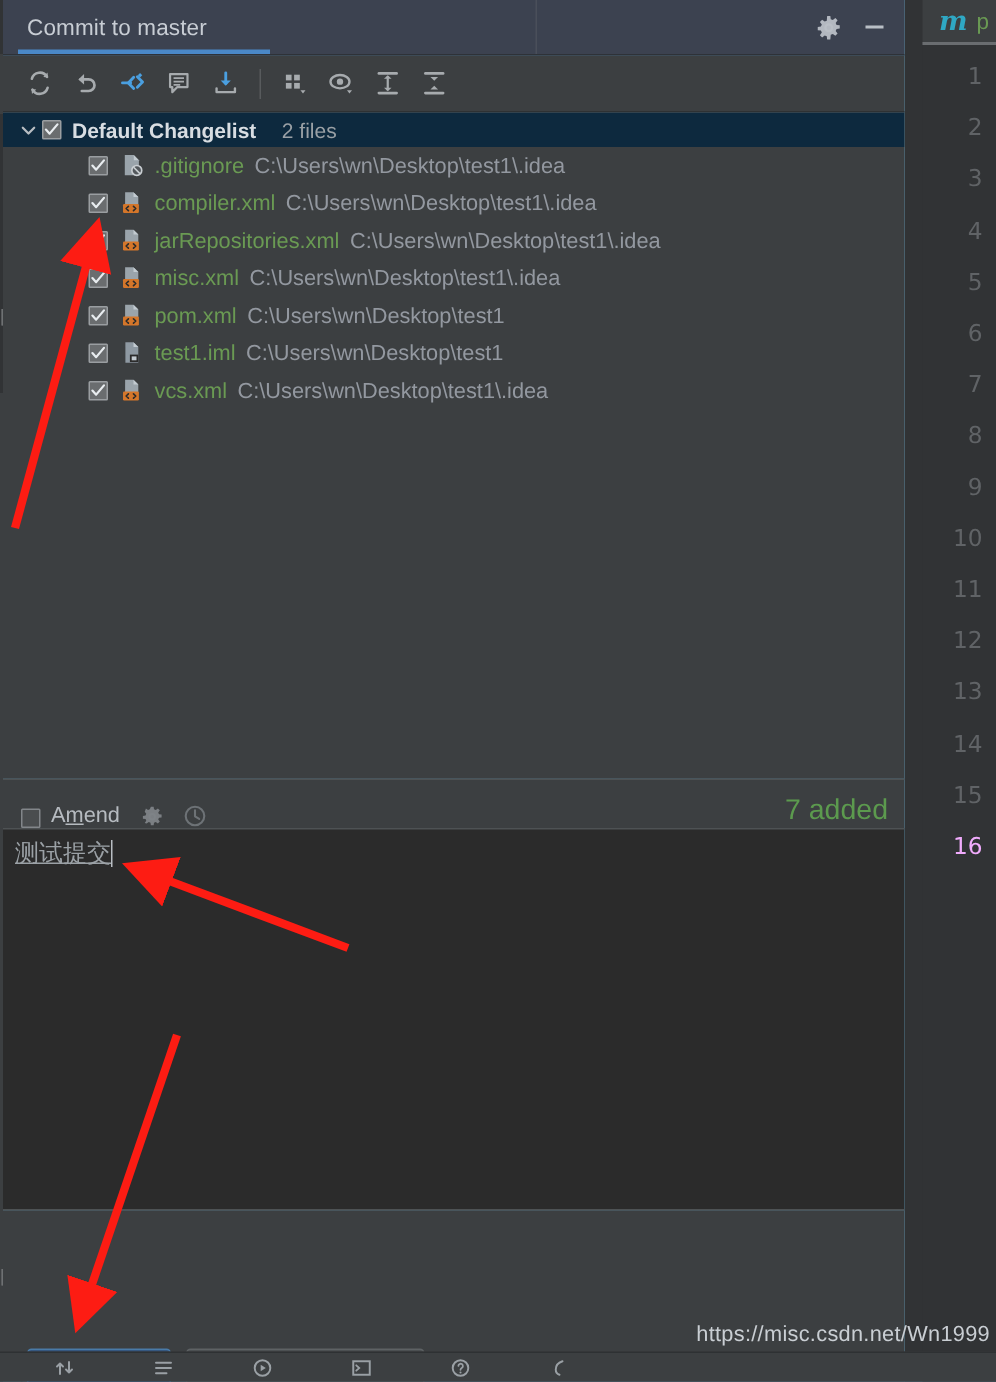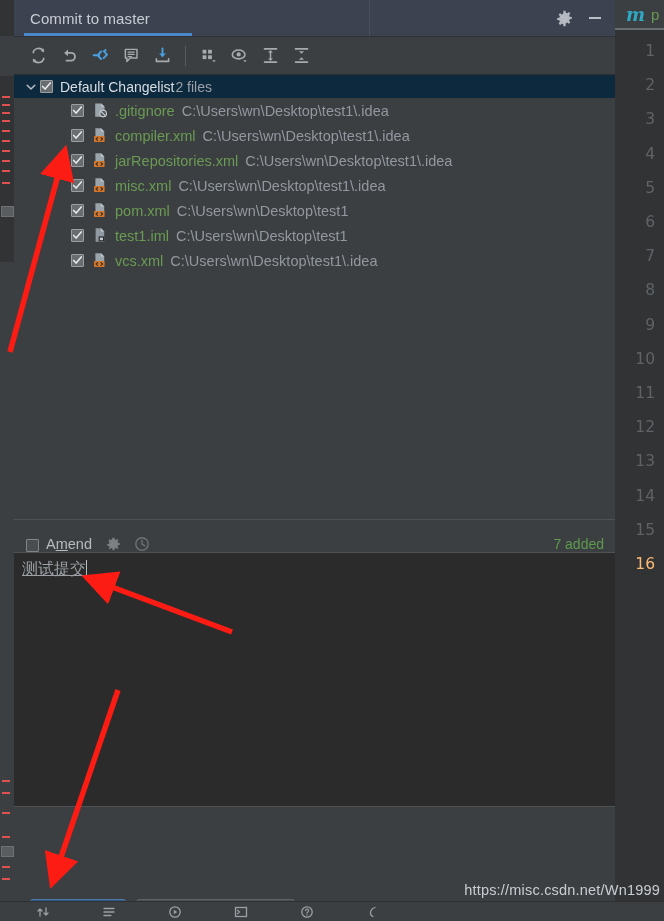--- a/index.html
+++ b/index.html
@@ -33,21 +33,21 @@
     position: absolute; left: 2px; width: 8px; height: 2px;
     background: #e05252;
   }
   .strip-nub {
     position: absolute; left: 1px; width: 11px; height: 9px;
     background: #5a5d5f; border: 1px solid #6e7173;
   }
 
   
   .commit-window {
-    position: absolute; left: 14px; top: 0;
+    position: absolute; left: 2px; top: 0;
     width: 601px; height: 921px;
     background: #7dd3fc;
   }
 
   
   .cw-header {
     position: relative;
     height: 36px;
     background: #3c4250;
     display: flex; align-items: center;
@@ -126,22 +126,22 @@
     display: inline-flex; align-items: center; justify-content: center;
     box-sizing: border-box;
     margin-right: 7px;
     flex: 0 0 auto;
   }
   .cbx.unchecked { background: #4a4d4f; border-color: #82868a; }
   .cbx svg { display: block; }
   .root-title {
     color: #d8dde2;
     font-size: 14px;
-    font-weight: normal;
-    margin-right: 1px;
+    font-weight: bold;
+    margin-right: 17px;
   }
   .root-count {
     color: #9aa0a5;
     font-size: 14px;
   }
 
   .file-row {
     height: 25px;
     display: flex; align-items: center;
     padding-left: 57px;
@@ -179,21 +179,21 @@
   .amend-label {
     color: #b6bbc0;
     font-size: 14.5px;
     margin-right: 14px;
   }
   .amend-label u { text-decoration: underline; }
   .amend-icons { display: flex; align-items: center; gap: 13px; }
   .amend-spacer { flex: 1 1 auto; }
   .added-count {
     color: #5c9a4e;
-    font-size: 14px;
+    font-size: 19px;
   }
 
   
   .cw-message {
     position: relative;
     height: 255px;
     background: #2b2b2b;
     border: 1px solid #4e5254;
     border-left: none; border-right: none;
     box-sizing: border-box;
@@ -289,21 +289,21 @@
   }
   .lineno {
     height: 34.2px;
     display: flex; align-items: center; justify-content: flex-end;
     padding-right: 9px;
     color: #606366;
     font-size: 15.5px;
     font-family: "DejaVu Sans", "Liberation Sans", sans-serif;
     box-sizing: border-box;
   }
-  .lineno.current { color: #fdba74; }
+  .lineno.current { color: #f0abfc; }
 
   
   .watermark {
     position: absolute;
     right: 4px; bottom: 23px;
     color: #c9ced3;
     font-size: 14.5px;
     font-family: "Liberation Sans", sans-serif;
     letter-spacing: 0.2px;
   }

